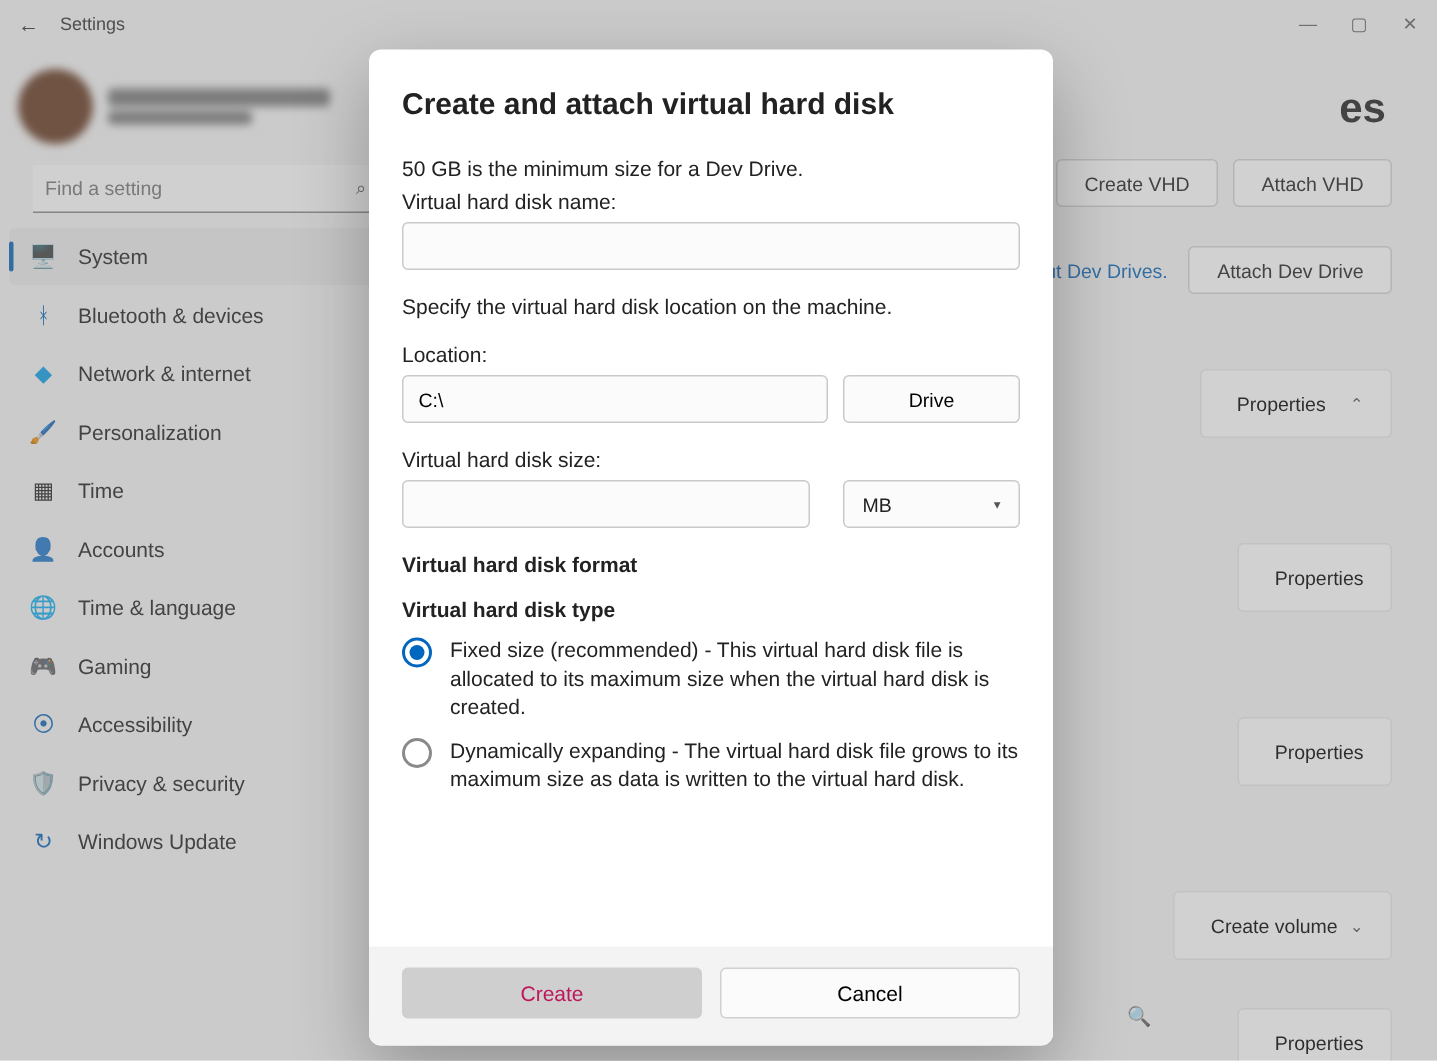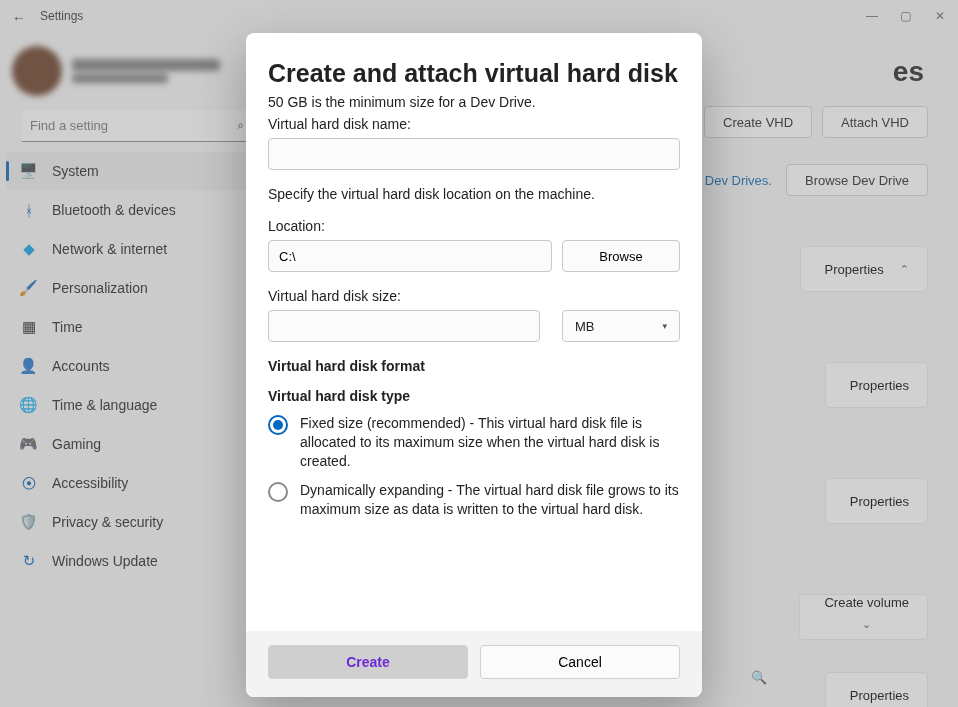--- a/index.html
+++ b/index.html
@@ -36,49 +36,49 @@
   .main { flex:1; padding:20px 30px 0 10px; }
   .page-title-row { font-size:28px; font-weight:600; color:#222; margin:4px 0 18px 0; text-align:right; padding-right:4px;}
   .btnrow { display:flex; gap:10px; justify-content:flex-end; margin-bottom:26px;}
   .winbtn { border:1px solid #d0d0d0; background:#fcfcfc; border-radius:4px; height:32px; padding:0 18px; font-size:13px; color:#222; display:inline-flex; align-items:center; }
   .devrow { display:flex; align-items:center; gap:14px; justify-content:flex-end; margin-bottom:50px;}
   .devrow a{ color:#0067c0; font-size:13px; text-decoration:none;}
   .proprow { display:flex; justify-content:flex-end; margin-bottom:70px;}
   .proprow.small-gap{ margin-bottom:32px;}
   .prop-group{ display:flex; align-items:center; gap:16px; border:1px solid #e5e5e5; background:#fcfcfc; border-radius:4px; height:46px; padding:0 18px 0 24px; font-size:13px;}
   .chev{ color:#555; font-size:11px;}
-  .cv-btn{ display:inline-flex; align-items:center; gap:8px;flex-direction:column;}
+  .cv-btn{ display:inline-flex; align-items:center; gap:8px;}
   .ntfs-label{ position:absolute; bottom:8px; left:345px; font-size:12px; color:#555;}
   .zoom-ico{ position:absolute; bottom:22px; right:190px; font-size:13px; color:#444;}
 
   
   .modal { position:absolute; left:246px; top:33px; width:456px; height:664px; background:#fff; border-radius:8px; box-shadow:0 18px 50px rgba(0,0,0,0.28); display:flex; flex-direction:column; }
   .modal-body{ padding:26px 22px 0 22px; flex:1; overflow:hidden; font-size:14px; color:#222;}
-  .modal h1{ font-size:25px; font-weight:600; margin-bottom:6px;}
+  .modal h1{ font-size:20px; font-weight:600; margin-bottom:22px;}
   .minline{ font-size:14px; margin-bottom:0;}
   .lbl{ font-size:14px; margin:6px 0 6px 0;}
   .txt-input{ width:100%; height:32px; border:1px solid #c9c9c9; border-radius:4px; background:#fbfbfb; padding:0 10px; font-size:13px; outline:none;}
   .row-gap{ margin-bottom:16px;}
   .loc-row{ display:flex; gap:10px;}
   .loc-row .txt-input{ flex:1;}
   .browse-btn{ width:118px; height:32px; border:1px solid #c9c9c9; border-radius:4px; background:#fbfbfb; font-size:13px;}
   .size-row{ display:flex; gap:22px;}
   .size-row .txt-input{ flex:1;}
   .unit-select{ width:118px; height:32px; border:1px solid #c9c9c9; border-radius:4px; background:#fbfbfb; font-size:13px; padding:0 28px 0 12px; position:relative; display:flex; align-items:center;}
   .unit-select .dd{ position:absolute; right:12px; color:#555; font-size:9px;}
   .section-head{ font-weight:600; margin:14px 0 10px 0; font-size:14px;}
   .radio-row{ display:flex; align-items:flex-start; gap:12px; margin-bottom:20px;}
   .radio-row.tight{ margin-bottom:10px;}
   .radio{ width:20px; height:20px; border-radius:50%; border:2px solid #8a8a8a; flex:0 0 20px; margin-top:1px; display:flex; align-items:center; justify-content:center;}
   .radio.sel{ border-color:#0067c0;}
   .radio.sel::after{ content:""; width:10px; height:10px; border-radius:50%; background:#0067c0;}
   .radio-text{ font-size:14px; line-height:1.35;}
   .modal-footer{ background:#f3f3f3; padding:14px 22px 18px 22px; display:flex; gap:12px; border-radius:0 0 8px 8px;}
   .mbtn{ flex:1; height:34px; border-radius:4px; font-size:14px; border:1px solid #d0d0d0; background:#fbfbfb;}
-  .mbtn.primary{ background:#cfcfcf; color:#6d28d9; border-color:#cfcfcf;font-weight:bold;}
+  .mbtn.primary{ background:#cfcfcf; color:#be185d; border-color:#cfcfcf;}
 </style>
 </head>
 <body>
 
 <div class="bg-layer">
   <div class="titlebar">
     <span class="back">←</span>
     <span>Settings</span>
     <div class="caption-btns">
       <span>—</span>
@@ -149,21 +149,21 @@
     </div>
 
     <div class="main">
       <div class="page-title-row">es</div>
       <div class="btnrow">
         <button class="winbtn">Create VHD</button>
         <button class="winbtn">Attach VHD</button>
       </div>
       <div class="devrow">
         <a href="#">ut Dev Drives.</a>
-        <button class="winbtn">Browse Dev Drive</button>
+        <button class="winbtn">Attach Dev Drive</button>
       </div>
       <div class="proprow">
         <div class="prop-group">
           <span>Properties</span>
           <span class="chev">⌃</span>
         </div>
       </div>
       <div class="proprow">
         <div class="prop-group">
           <span>Properties</span>
@@ -198,21 +198,21 @@
     <p class="minline">50 GB is the minimum size for a Dev Drive.</p>
 
     <p class="lbl">Virtual hard disk name:</p>
     <div class="row-gap"><input class="txt-input" type="text" value="" style=""></div>
 
     <p class="lbl row-gap">Specify the virtual hard disk location on the machine.</p>
 
     <p class="lbl">Location:</p>
     <div class="loc-row row-gap">
       <input class="txt-input" type="text" value="C:\" style="">
-      <button class="browse-btn">Browse</button>
+      <button class="browse-btn">Drive</button>
     </div>
 
     <p class="lbl">Virtual hard disk size:</p>
     <div class="size-row row-gap">
       <input class="txt-input" type="text" value="" style="">
       <div class="unit-select">
         <span>MB</span>
         <span class="dd">▾</span>
       </div>
     </div>

